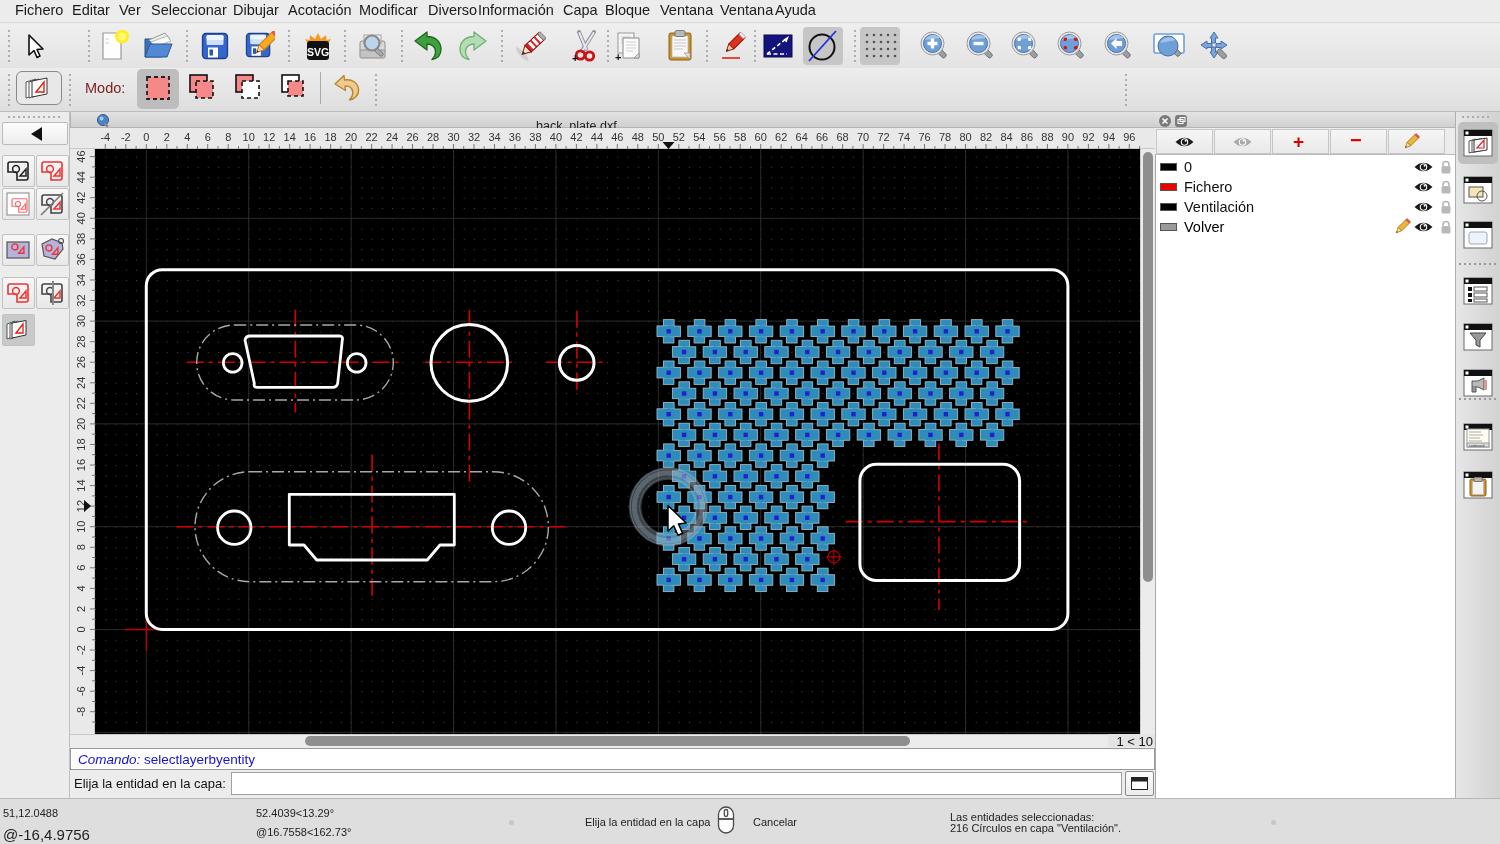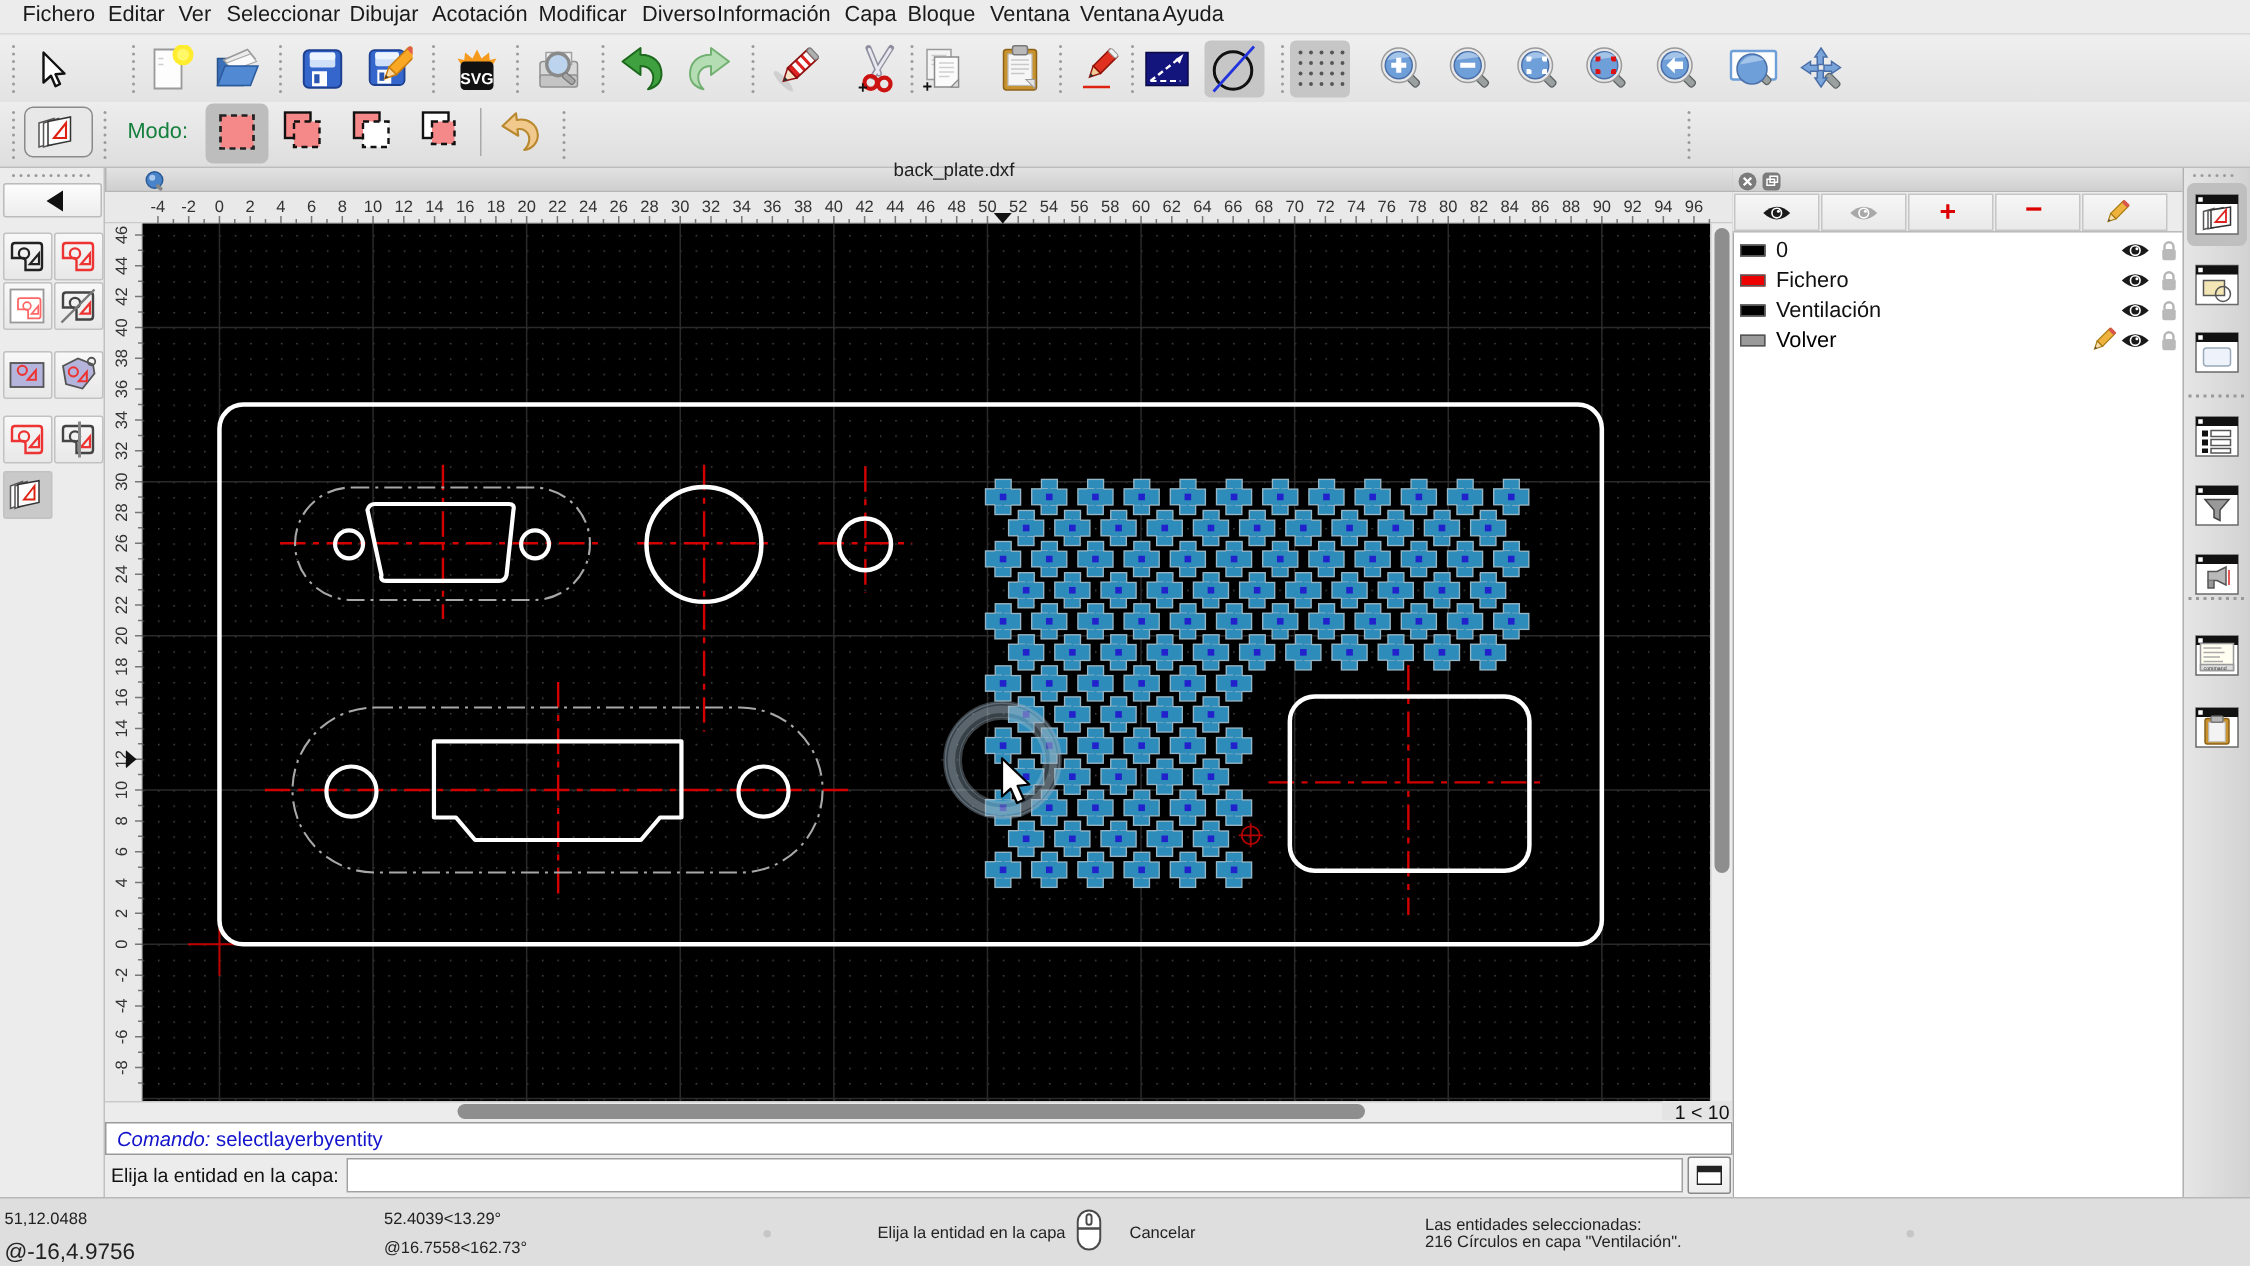--- a/index.html
+++ b/index.html
@@ -294,21 +294,21 @@
     </g>
     <path d="M14 18 L22 8 L22 18 Z" fill="none" stroke="#dd2211" stroke-width="1.4"></path>
   </svg>
 <div class="abs" style="left:68.5px;top:74px;width:2px;height:2px;background:#9a9a9a;border-radius:1px"></div>
 <div class="abs" style="left:68.5px;top:79px;width:2px;height:2px;background:#9a9a9a;border-radius:1px"></div>
 <div class="abs" style="left:68.5px;top:84px;width:2px;height:2px;background:#9a9a9a;border-radius:1px"></div>
 <div class="abs" style="left:68.5px;top:89px;width:2px;height:2px;background:#9a9a9a;border-radius:1px"></div>
 <div class="abs" style="left:68.5px;top:94px;width:2px;height:2px;background:#9a9a9a;border-radius:1px"></div>
 <div class="abs" style="left:68.5px;top:99px;width:2px;height:2px;background:#9a9a9a;border-radius:1px"></div>
 <div class="abs" style="left:68.5px;top:104px;width:2px;height:2px;background:#9a9a9a;border-radius:1px"></div>
-<div class="abs" style="left:85px;top:80px;font-size:14.5px;color:#15803d">Modo:</div>
+<div class="abs" style="left:85px;top:80px;font-size:14.5px;color:#7f1d1d">Modo:</div>
 <div class="abs" style="left:137px;top:69px;width:42px;height:40px;background:#bdbdbd;border-radius:5px"></div>
 <svg class="abs" style="left:142px;top:72px" width="32" height="32" viewBox="0 0 32 32" xmlns="http://www.w3.org/2000/svg">
     <rect x="5" y="5" width="22" height="22" fill="#f58888" stroke="#222" stroke-width="1.8" stroke-dasharray="4 3"></rect>
   </svg>
 <svg class="abs" style="left:187px;top:72px" width="32" height="32" viewBox="0 0 32 32" xmlns="http://www.w3.org/2000/svg">
     <rect x="3" y="3" width="17" height="17" fill="#f58888" stroke="#111" stroke-width="1.6"></rect>
     <rect x="9" y="9" width="17" height="17" fill="#f58888" stroke="#111" stroke-width="1.6" stroke-dasharray="4 3"></rect>
   </svg>
 <svg class="abs" style="left:233px;top:72px" width="32" height="32" viewBox="0 0 32 32" xmlns="http://www.w3.org/2000/svg">
     <rect x="3" y="3" width="17" height="17" fill="#f58888" stroke="#111" stroke-width="1.6"></rect>
@@ -436,21 +436,21 @@
     </g>
     <path d="M12 17 L19 8 L19 17 Z" fill="none" stroke="#dd2211" stroke-width="1.3"></path>
   </svg>
 <div class="abs" style="left:70px;top:112px;width:1085px;height:16px;background:linear-gradient(#e2e2e2,#cfcfcf);border-bottom:1px solid #b5b5b5"></div>
 <div class="abs" style="left:70px;top:112px;width:1085px;height:634px;border-left:1px solid #b5b5b5;pointer-events:none"></div>
 <svg class="abs" style="left:96px;top:113px" width="15" height="15" viewBox="0 0 15 15" xmlns="http://www.w3.org/2000/svg">
     <circle cx="7" cy="7" r="5.5" fill="#4a84c8" stroke="#2a5a96"></circle>
     <circle cx="5.5" cy="5.5" r="2" fill="#a8c8ee"></circle>
     <rect x="9" y="10" width="5" height="2.5" rx="1" transform="rotate(45 10 10)" fill="#888"></rect>
   </svg>
-<div class="abs" style="left:536px;top:106px;width:200px;text-align:center;font-size:12.5px;color:#222">back_plate.dxf</div>
+<div class="abs" style="left:536px;top:119px;width:200px;text-align:left;font-size:12.5px;color:#222">back_plate.dxf</div>
 <div class="abs" style="left:70px;top:128px;width:1085px;height:21px;background:#e9e9e9;border-bottom:1px solid #c9c9c9"></div>
 <svg class="abs" style="left:70px;top:128px" width="1085" height="21" viewBox="0 0 1085 21" xmlns="http://www.w3.org/2000/svg">
     <text x="35.3" y="13" font-size="11" fill="#333" text-anchor="middle">-4</text>
     <text x="55.8" y="13" font-size="11" fill="#333" text-anchor="middle">-2</text>
     <text x="76.3" y="13" font-size="11" fill="#333" text-anchor="middle">0</text>
     <text x="96.8" y="13" font-size="11" fill="#333" text-anchor="middle">2</text>
     <text x="117.3" y="13" font-size="11" fill="#333" text-anchor="middle">4</text>
     <text x="137.7" y="13" font-size="11" fill="#333" text-anchor="middle">6</text>
     <text x="158.2" y="13" font-size="11" fill="#333" text-anchor="middle">8</text>
     <text x="178.7" y="13" font-size="11" fill="#333" text-anchor="middle">10</text>

